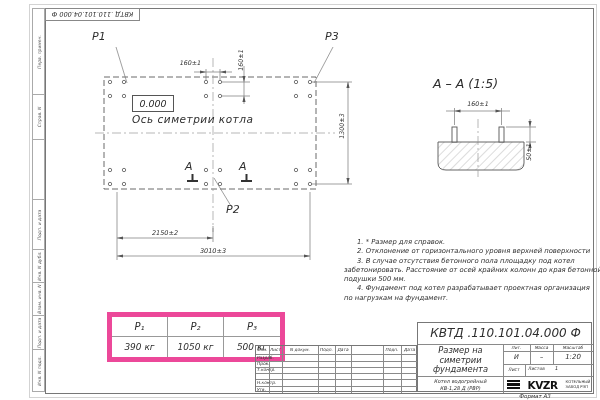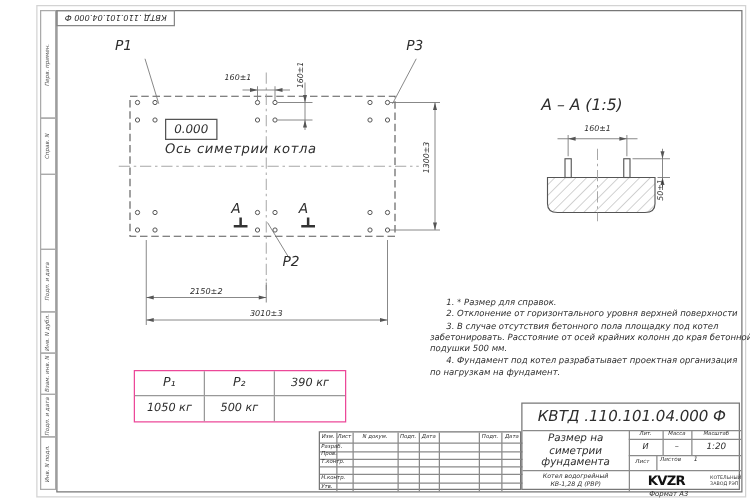--- a/index.html
+++ b/index.html
@@ -15,21 +15,21 @@
   .cl{fill:none;stroke:#9a9a9a;stroke-width:.7;stroke-dasharray:9 3 2 3}
   .thin{stroke:#777;stroke-width:.7;fill:none}
   .bolt{fill:none;stroke:#555;stroke-width:.8}
   .arr{fill:#555;stroke:none}
   .cut{stroke:#333;stroke-width:2;fill:none}
   .conc{fill:url(#hatch);stroke:#555;stroke-width:.9}
   .boltr{fill:#fff;stroke:#555;stroke-width:.9}
   .sb-cell{position:absolute;left:0;width:13px;border:1px solid #aaa;box-sizing:border-box}
   .sb-cell span{position:absolute;left:50%;top:50%;transform:translate(-50%,-50%) rotate(-90deg);
     white-space:nowrap;font-size:4.5px;color:#555}
-  .ptable{position:absolute;left:107px;top:296px;width:168px;height:40px;border:1px solid #ec4899;
+  .ptable{position:absolute;left:107px;top:312px;width:168px;height:40px;border:5px solid #ec4899;
     display:grid;grid-template-rows:20px 20px;grid-template-columns:56px 56px 56px;box-sizing:content-box}
   .pcell{border-right:1px solid #999;border-bottom:1px solid #999;display:flex;align-items:center;justify-content:center}
   .pcell:nth-child(3n){border-right:none}
   .pcell:nth-child(n+4){border-bottom:none}
   .phead{font-size:10px}
   .pval{font-size:9px}
   .nline{font-size:6.8px;line-height:9.3px;white-space:nowrap}
   .ind{padding-left:13px}
   .tb-txt{position:absolute;font-size:4.3px;line-height:7px;text-align:center;white-space:nowrap}
 </style>
@@ -201,20 +201,21 @@
   <div class="nline ind">3. В случае отсутствия бетонного пола площадку под котел</div>
   <div class="nline">забетонировать. Расстояние от осей крайних колонн до края бетонной</div>
   <div class="nline">подушки 500 мм.</div>
   <div class="nline ind">4. Фундамент под котел разрабатывает проектная организация</div>
   <div class="nline">по нагрузкам на фундамент.</div>
 </div>
 
 <div class="ptable">
   <div class="pcell phead">P₁</div>
   <div class="pcell phead">P₂</div>
+  <div class="pcell phead">P₃</div>
   <div class="pcell pval">390 кг</div>
   <div class="pcell pval">1050 кг</div>
   <div class="pcell pval">500 кг</div>
 </div>
 
 <div class="abs" style="left:255px;top:345px;width:162px;height:47px;border:1px solid #777;box-sizing:border-box;font-size:4.3px">
   <div class="vl" style="left:13px;top:0;height:47px"></div>
   <div class="vl" style="left:26px;top:0;height:47px"></div>
   <div class="vl" style="left:62px;top:0;height:47px"></div>
   <div class="vl" style="left:79px;top:0;height:47px"></div>
@@ -263,21 +264,21 @@
   <div class="tb-txt" style="left:85px;top:21px;width:27px">Лит.</div>
   <div class="tb-txt" style="left:112px;top:21px;width:23px">Масса</div>
   <div class="tb-txt" style="left:135px;top:21px;width:40px">Масштаб</div>
   <div class="lbl ctr" style="left:85px;top:30px;width:27px;font-size:6.5px">И</div>
   <div class="lbl ctr" style="left:112px;top:30px;width:23px;font-size:6.5px">–</div>
   <div class="lbl ctr" style="left:135px;top:30px;width:40px;font-size:7px">1:20</div>
   <div class="vl" style="left:107px;top:41px;height:12px"></div>
   <div class="tb-txt" style="left:85px;top:43px;width:22px;font-size:4.5px">Лист</div>
   <div class="lbl" style="left:110px;top:43px;font-size:4.5px">Листов</div>
   <div class="lbl" style="left:137px;top:42px;font-size:5px">1</div>
-  <div class="abs" style="left:86px;top:54px;width:89px;height:15px;display:flex;align-items:center;justify-content:flex-end;gap:20px;font-style:normal">
+  <div class="abs" style="left:86px;top:54px;width:89px;height:15px;display:flex;align-items:center;justify-content:center;gap:8px;font-style:normal">
     <div style="width:13px;height:10px;background:repeating-linear-gradient(180deg,#111 0 2.2px,#fff 2.2px 3.4px)"></div>
     <div style="font-size:10.5px;font-weight:bold;letter-spacing:-.5px;color:#111">KVZR</div>
     <div style="font-size:3.8px;line-height:4.4px;color:#333">
       <div>КОТЕЛЬНЫЙ</div>
       <div>ЗАВОД РЭП</div>
     </div>
   </div>
 </div>
 
 <div class="lbl ctr" style="left:489px;top:393px;width:92px;font-size:5.5px">Формат А3</div>

